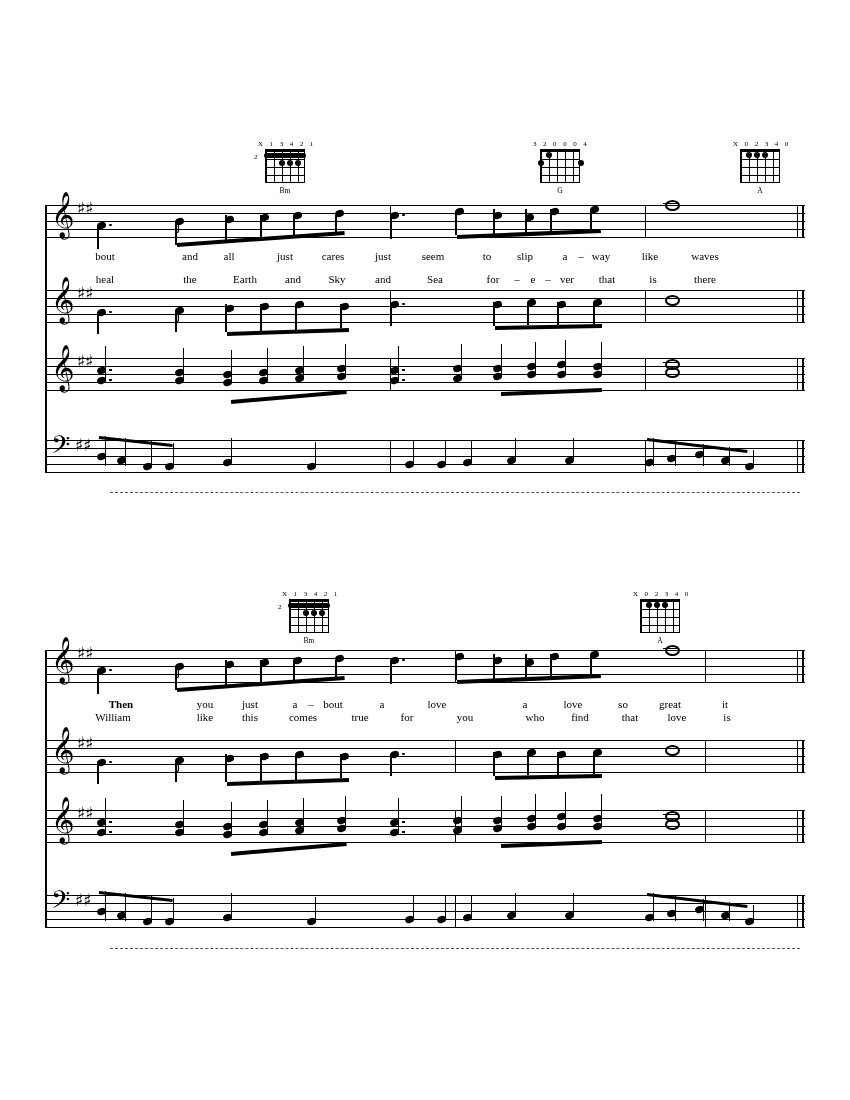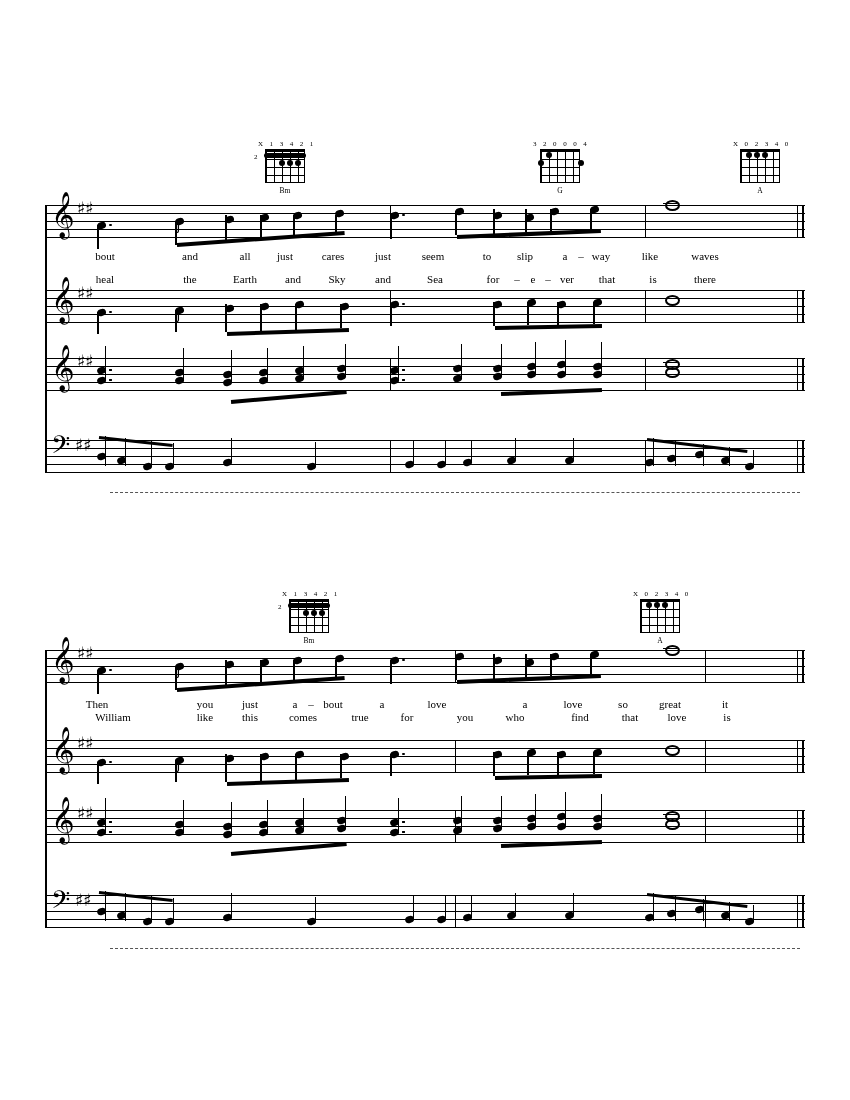--- a/index.html
+++ b/index.html
@@ -296,21 +296,21 @@
           <div class="grid"></div>
           <div class="dot" style="left:13px; top:3px;"></div>
           <div class="dot" style="left:21px; top:3px;"></div>
           <div class="dot" style="left:29px; top:3px;"></div>
         </div>
         <div class="cname">A</div>
       </div>
       <div class="lyricline" style="top:110px;">
         <span style="left: 60px;">bout</span>
         <span style="left: 145px;">and</span>
-        <span style="left: 200px;">all</span>
+        <span style="left: 184px;">all</span>
         <span style="left: 240px;">just</span>
         <span style="left: 288px;">cares</span>
         <span style="left: 338px;">just</span>
         <span style="left: 388px;">seem</span>
         <span style="left: 442px;">to</span>
         <span style="left: 480px;">slip</span>
         <span style="left: 520px;">a</span>
         <span style="left: 536px;">–</span>
         <span style="left: 556px;">way</span>
         <span style="left: 605px;">like</span>
@@ -550,21 +550,21 @@
         <div class="gridwrap">
           <div class="nut"></div>
           <div class="grid"></div>
           <div class="dot" style="left:13px; top:3px;"></div>
           <div class="dot" style="left:21px; top:3px;"></div>
           <div class="dot" style="left:29px; top:3px;"></div>
         </div>
         <div class="cname">A</div>
       </div>
       <div class="lyricline" style="top:108px;">
-        <span style="left: 52px;">Then</span>
+        <span style="left: 76px; font-weight: bold;">Then</span>
         <span style="left: 160px;">you</span>
         <span style="left: 205px;">just</span>
         <span style="left: 250px;">a</span>
         <span style="left: 266px;">–</span>
         <span style="left: 288px;">bout</span>
         <span style="left: 337px;">a</span>
         <span style="left: 392px;">love</span>
         <span style="left: 480px;">a</span>
         <span style="left: 528px;">love</span>
         <span style="left: 578px;">so</span>
@@ -572,21 +572,21 @@
         <span style="left: 680px;">it</span>
       </div>
       <div class="lyricline" style="top:121px;">
         <span style="left: 68px;">William</span>
         <span style="left: 160px;">like</span>
         <span style="left: 205px;">this</span>
         <span style="left: 258px;">comes</span>
         <span style="left: 315px;">true</span>
         <span style="left: 362px;">for</span>
         <span style="left: 420px;">you</span>
-        <span style="left: 470px; text-align: center;">who</span>
+        <span style="left: 490px; text-align: center;">who</span>
         <span style="left: 535px;">find</span>
         <span style="left: 585px;">that</span>
         <span style="left: 632px;">love</span>
         <span style="left: 682px;">is</span>
       </div>
       <div class="dashline" style="left:65px; top:358px; width:690px;"></div>
       <div class="nh" style="left:52px; top:76.7px;"></div>
       <div class="stem" style="left:52.2px; top:80px; height:24px;"></div>
       <div class="dot-aug" style="left:64px; top:78.7px;"></div>
       <div class="nh" style="left:130px; top:72.7px;"></div>

